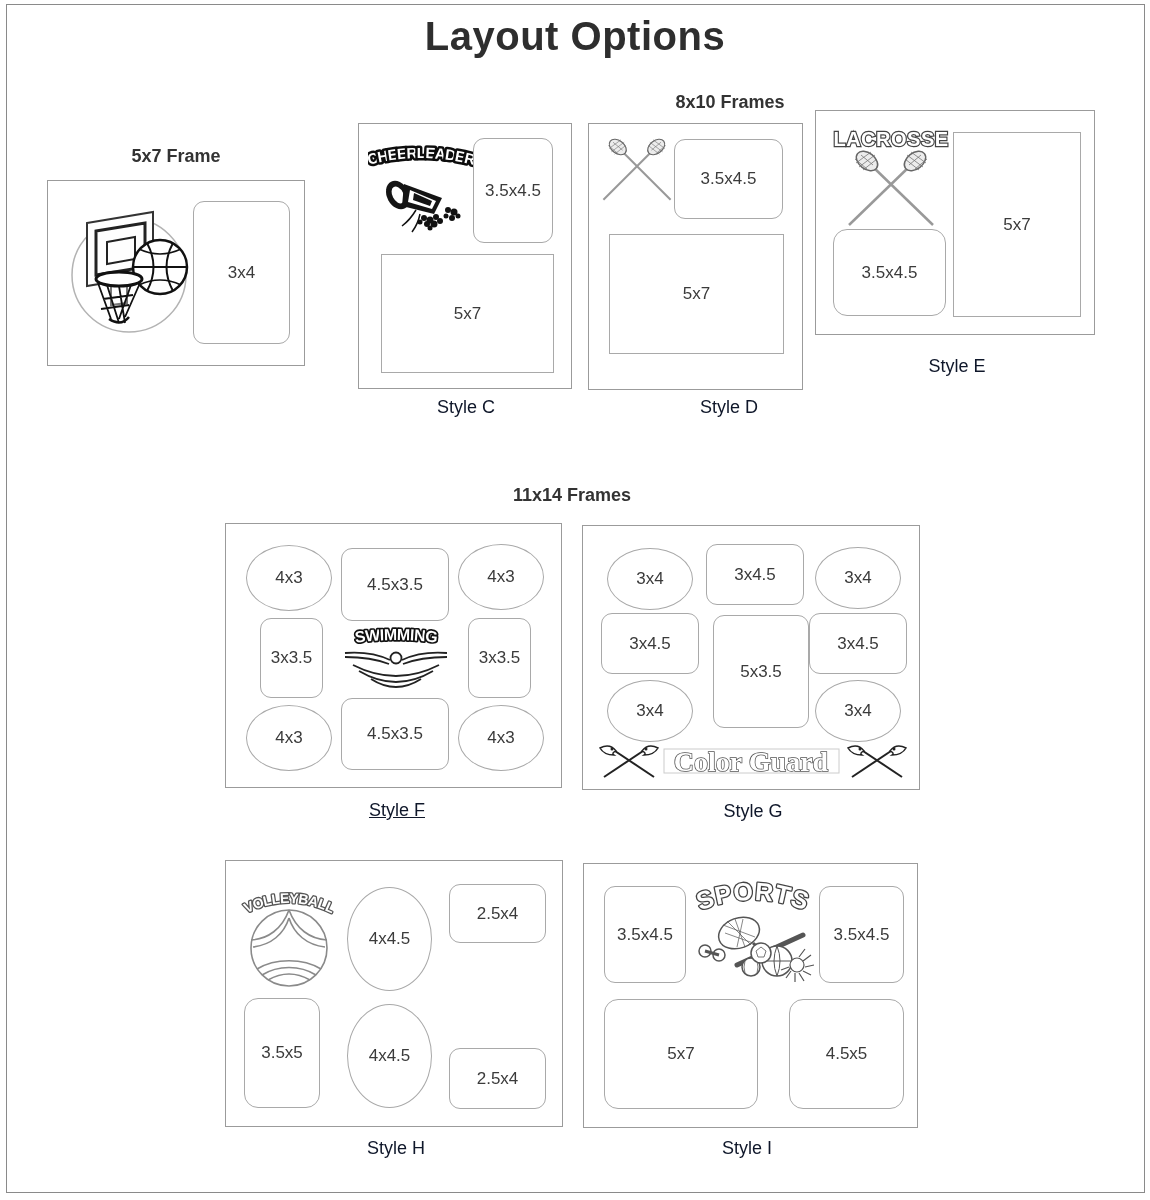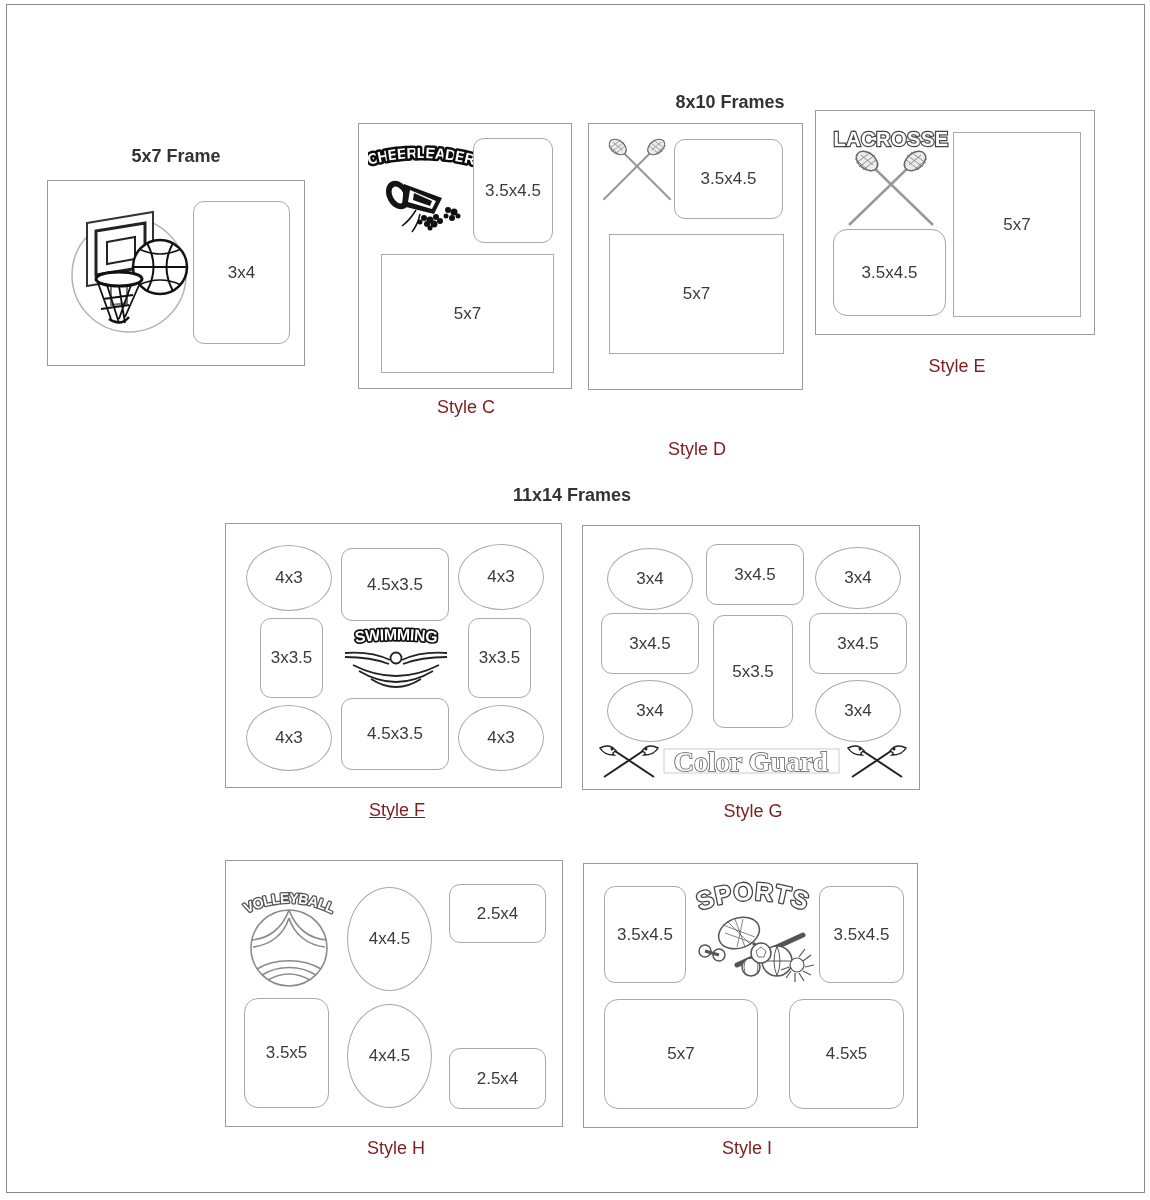--- a/index.html
+++ b/index.html
@@ -11,31 +11,32 @@
            font-size:40px; font-weight:bold; color:#2e2e2e; letter-spacing:.5px; }
   .heading { position:absolute; width:200px; text-align:center; font-size:18px;
              font-weight:bold; color:#333333; }
   .frame { position:absolute; border:1px solid #9b9b9b; background:#fff; box-sizing:border-box; }
   .op { position:absolute; border:1px solid #a9a9a9; background:#fff; box-sizing:border-box;
         display:flex; align-items:center; justify-content:center;
         font-size:17px; color:#3b3b3b; }
   .rr { border-radius:11px; }
   .rr-lg { border-radius:14px; }
   .el { border-radius:50%; }
-  .style-label { position:absolute; width:150px; text-align:center; font-size:18px; color:#7f1d1d; }
+  .style-label { position:absolute; width:150px; text-align:center; font-size:18px; color:#0f172a; }
   .art { position:absolute; }
   svg text { font-family:"Liberation Sans", sans-serif; }
   .serif-text { font-family:"Liberation Serif", serif; }
 </style>
 </head>
 <body>
 
 <div class="canvas">
   <div class="page-border"></div>
 
+  <div class="title">Layout Options</div>
 
   <div class="heading" style="left:76px; top:146px;">5x7 Frame</div>
   <div class="heading" style="left:630px; top:92px;">8x10 Frames</div>
   <div class="heading" style="left:472px; top:485px;">11x14 Frames</div>
 
   <div class="frame" style="left:47px; top:180px; width:258px; height:186px;">
     <svg class="art" style="left:15px; top:18px;" width="134" height="142" viewBox="0 0 134 142">
       <circle cx="66" cy="76" r="57" fill="none" stroke="#b3b3b3" stroke-width="1.5"></circle>
       <path d="M24,24 L90,13 L90,76 L24,87 Z" fill="#fefefe" stroke="#333" stroke-width="2"></path>
       <path d="M33,32 L82,24 L82,68 L33,76 Z" fill="none" stroke="#222" stroke-width="3"></path>
@@ -98,21 +99,21 @@
         <ellipse cx="26" cy="12" rx="12" ry="8" transform="rotate(38 26 12)"></ellipse>
       </g>
       <g stroke="#777" stroke-width="0.8" fill="none">
         <path d="M66,6 L82,18 M70,3 L85,14 M64,10 L78,21 M68,16 L80,6 M74,20 L86,10"></path>
         <path d="M34,6 L18,18 M30,3 L15,14 M36,10 L22,21 M32,16 L20,6 M26,20 L14,10"></path>
       </g>
     </svg>
     <div class="op rr" style="left:85px; top:15px; width:109px; height:80px;">3.5x4.5</div>
     <div class="op" style="left:20px; top:110px; width:175px; height:120px;">5x7</div>
   </div>
-  <div class="style-label" style="left:622px; top:397px;margin-top:42px;">Style D</div>
+  <div class="style-label" style="left:654px; top:397px;">Style D</div>
 
   <div class="frame" style="left:815px; top:110px; width:280px; height:225px;">
     <svg class="art" style="left:11px; top:14px;" width="128" height="104" viewBox="0 0 128 104">
       <text x="64" y="21" text-anchor="middle" font-size="20" font-weight="bold" fill="#ffffff" stroke="#444" stroke-width="2.4" paint-order="stroke" letter-spacing="0.5">LACROSSE</text>
       <g transform="translate(14,26)">
         <line x1="8" y1="74" x2="70" y2="14" stroke="#999" stroke-width="2.5"></line>
         <line x1="92" y1="74" x2="30" y2="14" stroke="#999" stroke-width="2.5"></line>
         <g fill="#ececec" stroke="#666" stroke-width="1.5">
           <ellipse cx="74" cy="10" rx="12" ry="8" transform="rotate(-38 74 10)"></ellipse>
           <ellipse cx="26" cy="10" rx="12" ry="8" transform="rotate(38 26 10)"></ellipse>
@@ -156,21 +157,21 @@
     <div class="op rr" style="left:115px; top:174px; width:108px; height:72px;">4.5x3.5</div>
     <div class="op el" style="left:232px; top:181px; width:86px; height:66px;">4x3</div>
   </div>
   <div class="style-label" style="left:322px; top:800px;text-decoration:underline;">Style F</div>
 
   <div class="frame" style="left:582px; top:525px; width:338px; height:265px;">
     <div class="op el" style="left:24px; top:22px; width:86px; height:62px;">3x4</div>
     <div class="op rr" style="left:123px; top:18px; width:98px; height:61px;">3x4.5</div>
     <div class="op el" style="left:232px; top:21px; width:86px; height:62px;">3x4</div>
     <div class="op rr" style="left:18px; top:87px; width:98px; height:61px;">3x4.5</div>
-    <div class="op rr" style="left:130px; top:89px; width:80px; height:113px;">5x3.5</div>
+    <div class="op rr" style="left:130px; top:89px; width:96px; height:113px;">5x3.5</div>
     <div class="op rr" style="left:226px; top:87px; width:98px; height:61px;">3x4.5</div>
     <div class="op el" style="left:24px; top:154px; width:86px; height:62px;">3x4</div>
     <div class="op el" style="left:232px; top:154px; width:86px; height:62px;">3x4</div>
     <svg class="art" style="left:13px; top:215px;" width="66" height="40" viewBox="0 0 66 40">
       <g stroke="#222" stroke-width="2">
         <line x1="8" y1="36" x2="50" y2="8"></line>
         <line x1="58" y1="36" x2="16" y2="8"></line>
       </g>
       <g fill="#ffffff" stroke="#222" stroke-width="1.5">
         <path d="M46,10 q6,-8 16,-3 q-4,7 -14,7 q3,-2 -2,-4 z"></path>
@@ -212,21 +213,21 @@
         <path d="M51,41 C46,57 33,68 15,70"></path>
         <path d="M51,33 C58,52 72,62 89,63"></path>
         <path d="M51,41 C56,57 69,68 87,70"></path>
         <path d="M19,92 C37,81 65,81 83,92"></path>
         <path d="M24,98 C40,88 62,88 78,98"></path>
         <path d="M30,103 C44,95 58,95 72,103"></path>
       </g>
     </svg>
     <div class="op el" style="left:121px; top:26px; width:85px; height:104px;">4x4.5</div>
     <div class="op rr" style="left:223px; top:23px; width:97px; height:59px;">2.5x4</div>
-    <div class="op rr-lg" style="left:18px; top:137px; width:85px; height:110px;">3.5x5</div>
+    <div class="op rr-lg" style="left:18px; top:137px; width:76px; height:110px;">3.5x5</div>
     <div class="op el" style="left:121px; top:143px; width:85px; height:104px;">4x4.5</div>
     <div class="op rr" style="left:223px; top:187px; width:97px; height:61px;">2.5x4</div>
   </div>
   <div class="style-label" style="left:321px; top:1138px;">Style H</div>
 
   <div class="frame" style="left:583px; top:863px; width:335px; height:265px;">
     <svg class="art" style="left:103px; top:13px;" width="132" height="112" viewBox="0 0 132 112">
       <defs>
           <path id="sparc" d="M8,36 Q66,10 124,36" fill="none"></path>
         </defs>

